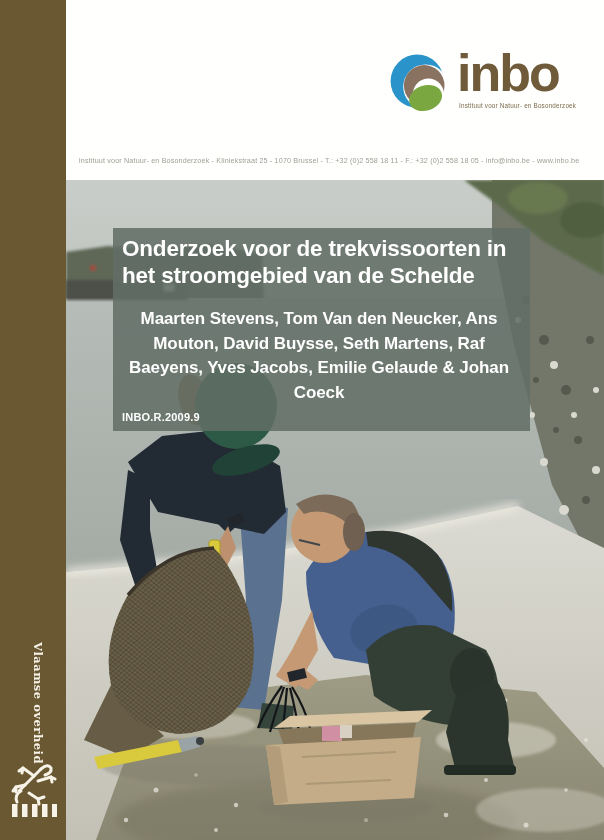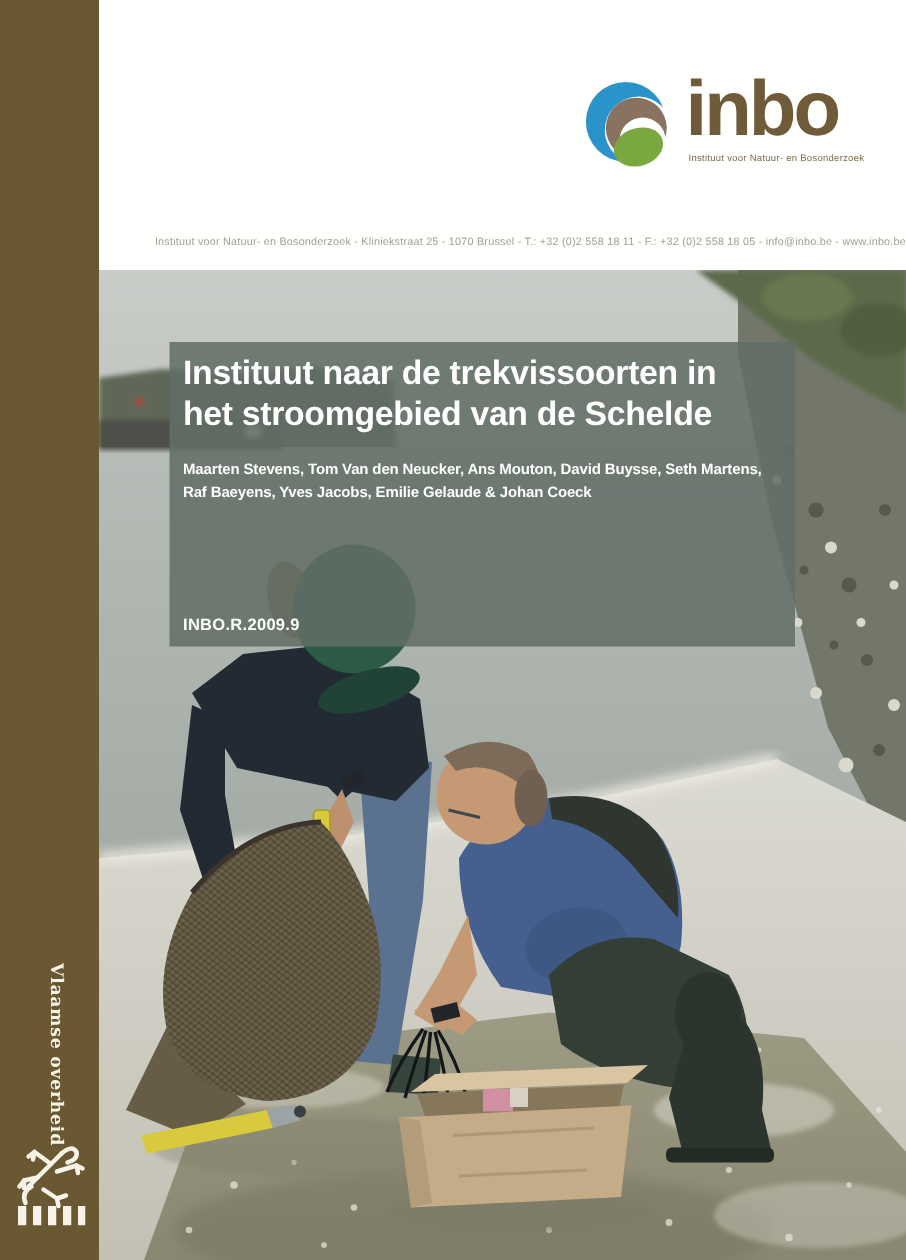--- a/index.html
+++ b/index.html
@@ -22,36 +22,36 @@
   .brand .swirl{position:absolute;left:0;top:0;width:70px;height:70px;}
   .brand .word{
     position:absolute;left:72px;top:-4px;
     font-size:52px;font-weight:bold;color:#6f5b39;letter-spacing:-2px;line-height:1.1;
   }
   .brand .tagline{
     position:absolute;left:74px;top:53px;width:120px;
     font-size:6.3px;color:#7c6a4b;letter-spacing:.2px;white-space:nowrap;
   }
   .address{
-    position:absolute;left:66px;right:0;top:156px;text-align:right;
+    position:absolute;left:66px;right:12px;top:156px;text-align:center;
     font-size:7.2px;color:#a0a098;letter-spacing:.15px;white-space:nowrap;
   }
   
   .photo{position:absolute;left:66px;top:180px;width:538px;height:660px;}
   
   .overlay{
     position:absolute;left:113px;top:228px;width:417px;height:203px;
     background:rgba(98,110,102,.87);
     box-sizing:border-box;padding:8px 14px 8px 9px;color:#ffffff;
   }
   .overlay h1{
     margin:0;font-size:22.5px;line-height:1.18;font-weight:bold;letter-spacing:-.2px;
   }
   .overlay .authors{
-    margin:18px 0 0 0;font-size:10px;line-height:1.45;font-weight:bold;letter-spacing:-.1px;
+    margin:18px 0 0 0;font-size:17px;line-height:1.45;font-weight:bold;letter-spacing:-.1px;text-align:center;
   }
   .overlay .repno{
     position:absolute;left:9px;bottom:8px;font-size:11px;font-weight:bold;letter-spacing:.2px;
   }
 </style>
 </head>
 <body>
 
 <div class="page">
 
@@ -255,18 +255,18 @@
       <path d="M212,549 L350,543 L346,561 L218,566 Z" fill="#86765a"></path>
       <rect x="256" y="546" width="20" height="15" fill="#d08fa2"></rect>
       <rect x="274" y="545" width="12" height="13" fill="#d8d0c2"></rect>
       <path d="M200,565 L355,557 L348,618 L208,625 Z" fill="#c3ac87"></path>
       <path d="M200,565 L208,625 L222,622 L214,567 Z" fill="#b29c79"></path>
       <path d="M236,577 L330,572 M240,604 L325,600" stroke="#ac9876" stroke-width="2" fill="none"></path>
     </g>
   </svg>
 
   <div class="overlay">
-    <h1>Instituut naar de trekvissoorten in het stroomgebied van de Schelde</h1>
+    <h1>Onderzoek voor de trekvissoorten in het stroomgebied van de Schelde</h1>
     <p class="authors">Maarten Stevens, Tom Van den Neucker, Ans Mouton, David Buysse, Seth Martens, Raf Baeyens, Yves Jacobs, Emilie Gelaude &amp; Johan Coeck</p>
     <span class="repno">INBO.R.2009.9</span>
   </div>
 
 </div>
 
 </body></html>

